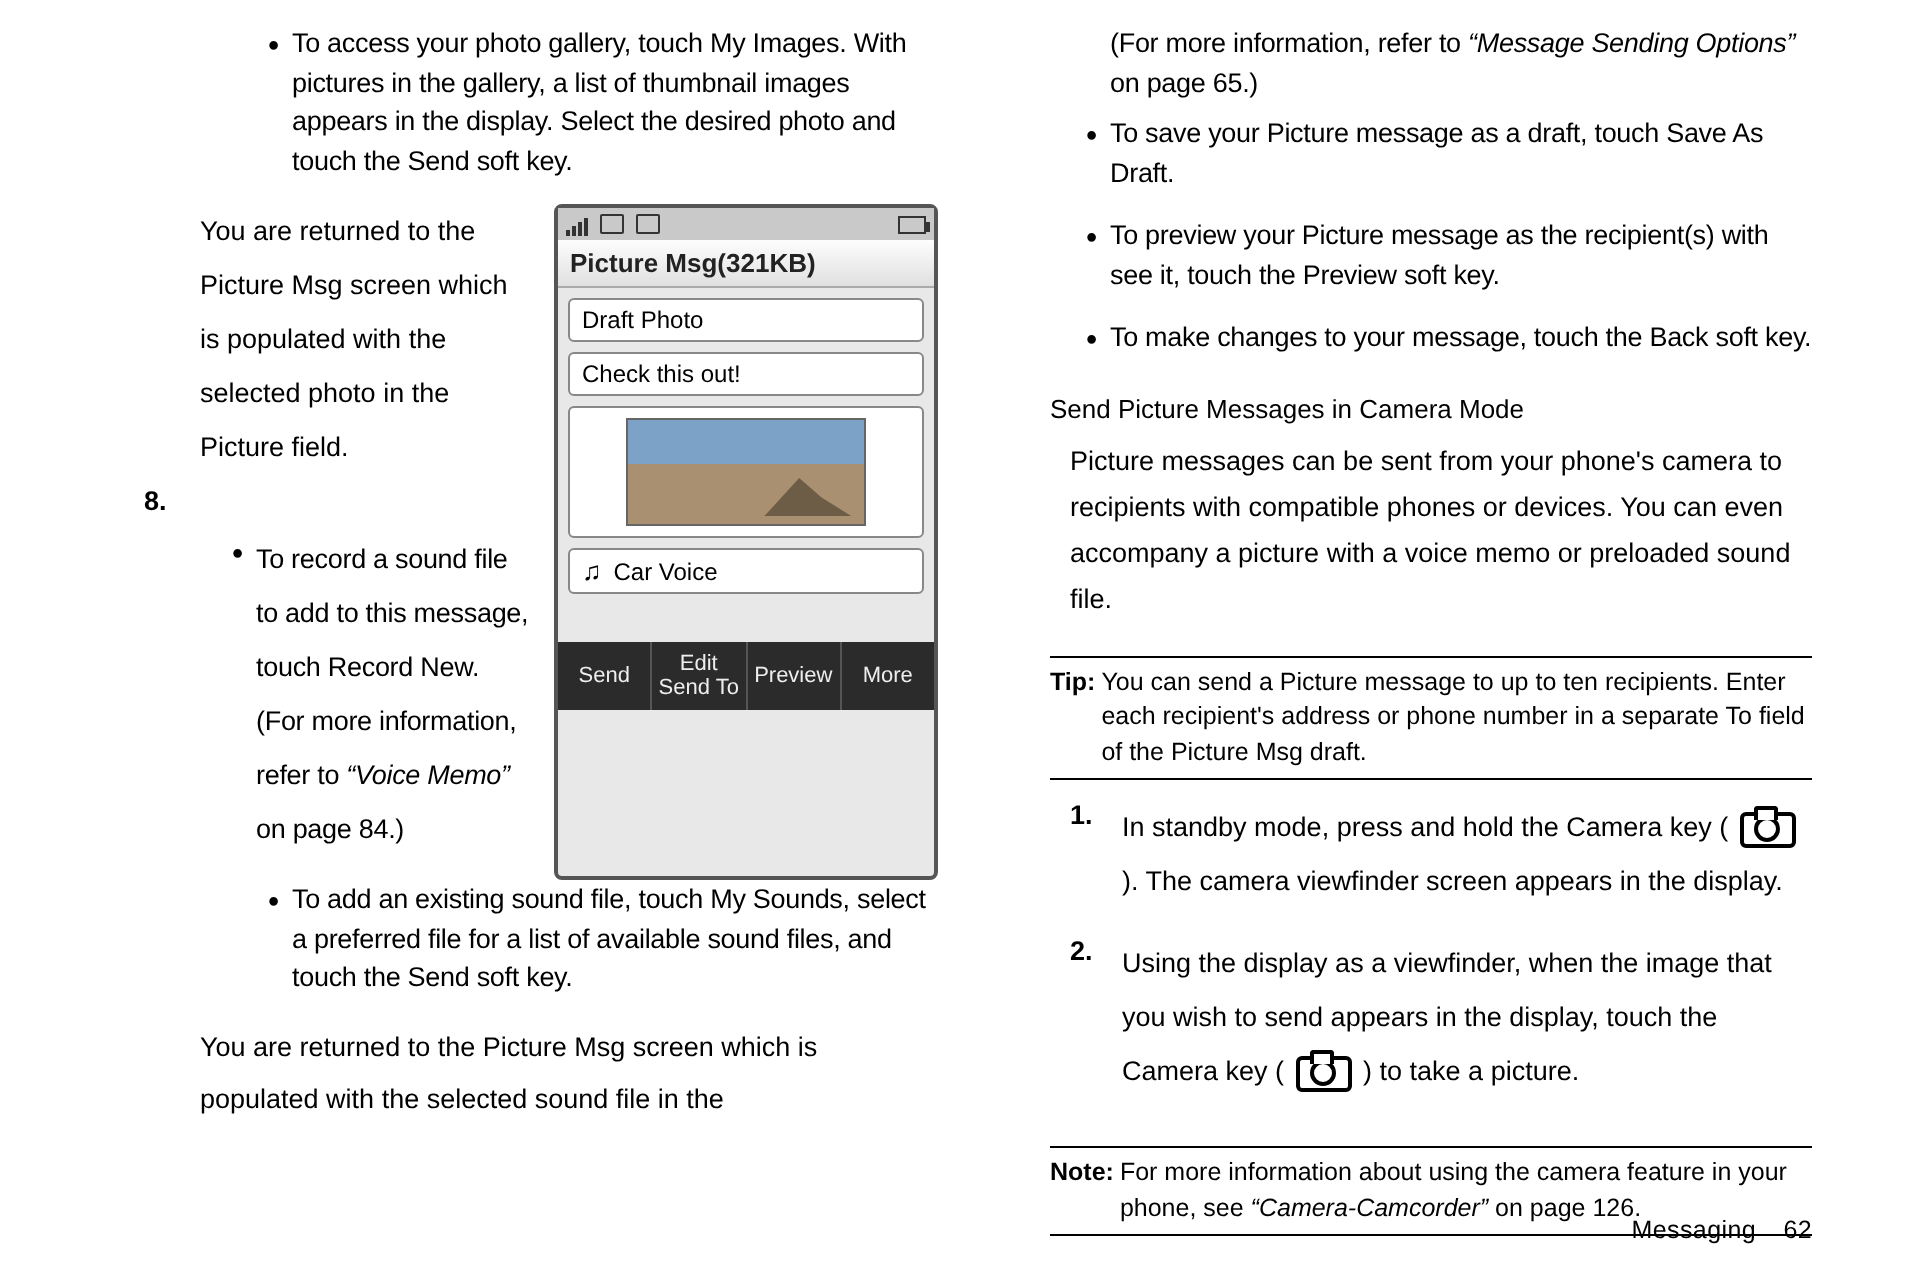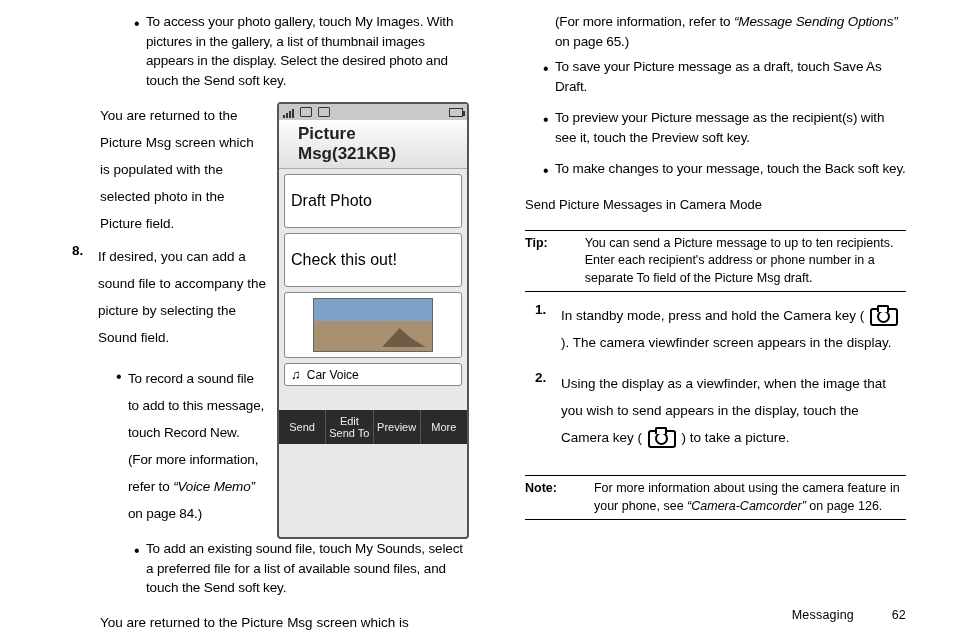--- a/index.html
+++ b/index.html
@@ -29,21 +29,21 @@
     .indent-1 { margin-left: 28px; }
     .indent-2 { margin-left: 44px; }
     .num-item { display: flex; margin-bottom: 8px; }
     .num-item .num { width: 26px; flex: none; font-weight: bold; font-size: 13.5px;}
     .num-item .body { flex: 1; }
     b { font-weight: normal; }
     i, .italic { }
     h4 { font-size: 13px; font-weight: normal; margin: 6px 0 8px 0; }
 
     .tip-note { border-top: 1px solid #000; border-bottom: 1px solid #000; padding: 4px 0; margin: 10px 0; font-size: 12.5px; line-height: 1.4; }
-    .tip-note .hang { display: flex; gap: 34px; }
+    .tip-note .hang { display: flex; }
     .tip-note .lbl { font-weight: bold; margin-right: 3px; }
     .tip-note .rest { flex:1; }
 
     .row-with-phone { display: flex; gap: 10px; }
     .row-with-phone .textcol { flex: 1; }
 
     
     .phone {
       width: 192px;
       border: 2px solid #555;
@@ -65,33 +65,33 @@
     .phone .stat-sig { display:flex; align-items:flex-end; gap:1px; height:11px;}
     .phone .stat-sig span{ width:2px; background:#333;}
     .phone .stat-sig span:nth-child(1){height:3px}
     .phone .stat-sig span:nth-child(2){height:5px}
     .phone .stat-sig span:nth-child(3){height:7px}
     .phone .stat-sig span:nth-child(4){height:9px}
     .phone .stat-batt{ width:14px;height:9px;border:1px solid #333;margin-left:auto;position:relative;}
     .phone .stat-batt::after{content:"";position:absolute;right:-3px;top:2px;width:2px;height:5px;background:#333;}
     .phone .titlebar {
       background: linear-gradient(#fdfdfd,#e0e0e0);
-      padding: 4px 19px;
+      padding: 4px 6px;
       font-weight: bold;
-      font-size: 17px;
+      font-size: 13px;
       color:#222;
       border-bottom:1px solid #aaa;
     }
     .phone .field {
       background: #fff;
       border: 1px solid #888;
       border-radius: 3px;
       margin: 5px 5px;
-      padding: 17px 6px;
-      font-size: 16px;
+      padding: 3px 6px;
+      font-size: 12px;
     }
     .phone .picture-field {
       background: #fff;
       border: 1px solid #888;
       border-radius: 3px;
       margin: 5px 5px;
       height: 66px;
       display:flex; align-items:center; justify-content:center;
       overflow:hidden;
     }
@@ -147,21 +147,21 @@
       border:2px solid #000; border-bottom:none; border-radius:2px 2px 0 0;
     }
     .cam-icon::after{
       content:""; width:9px; height:9px; border:2px solid #000; border-radius:50%;
     }
 
     .footer {
       position:absolute; bottom:14px; right:48px;
       font-size:12.5px; letter-spacing:0.2px;
     }
-    .footer .pg { margin-left: 34px; }
+    .footer .pg { margin-left: 10px; }
     .narrow p { line-height: 2.0; }
   </style>
 </head>
 <body>
 
 <div class="col col-left">
 
   <div class="bullet indent-2 cond">
     <div class="dot">•</div>
     <div class="txt">
@@ -170,23 +170,20 @@
   </div>
 
   <div class="row-with-phone">
     <div class="textcol narrow">
       <p class="indent-1" style="margin-left:12px;">
         <span>You are returned to the </span><b>Picture Msg</b><span> screen which is populated with the selected photo in the </span><b>Picture</b><span> field.</span>
       </p>
 
       <div class="num-item" style="margin-left:-16px;">
         <div class="num">8.</div>
-        <div class="body">
-          <p><span>If desired, you can add a sound file to accompany the picture by selecting the </span><b>Sound</b><span> field.</span></p>
-        </div>
       </div>
 
       <div class="bullet indent-1 cond" style="margin-left:26px;">
         <div class="dot">•</div>
         <div class="txt">
           <p class="cond"><span>To record a sound file to add to this message, touch </span><b>Record New</b><span>. (For more information, refer to </span><i>“Voice Memo”</i><span>  on page 84.)</span></p>
         </div>
       </div>
     </div>
 
@@ -265,20 +262,21 @@
 
   <div class="bullet cond" style="margin-left:16px;">
     <div class="dot">•</div>
     <div class="txt">
         <p class="cond"><span>To make changes to your message, touch the </span><b>Back</b><span> soft key.</span></p>
       </div>
   </div>
 
   <h4>Send Picture Messages in Camera Mode</h4>
 
+  <p style="line-height:1.7; margin-left:10px;">Picture messages can be sent from your phone's camera to recipients with compatible phones or devices. You can even accompany a picture with a voice memo or preloaded sound file.</p>
 
   <div class="tip-note">
     <div class="hang">
       <span class="lbl">Tip:</span>
       <span class="rest"><span>You can send a Picture message to up to ten recipients. Enter each recipient's address or phone number in a separate </span><b>To</b><span> field of the </span><b>Picture Msg</b><span> draft.</span></span>
     </div>
   </div>
 
   <div class="num-item" style="margin-left:10px;">
     <div class="num">1.</div>

